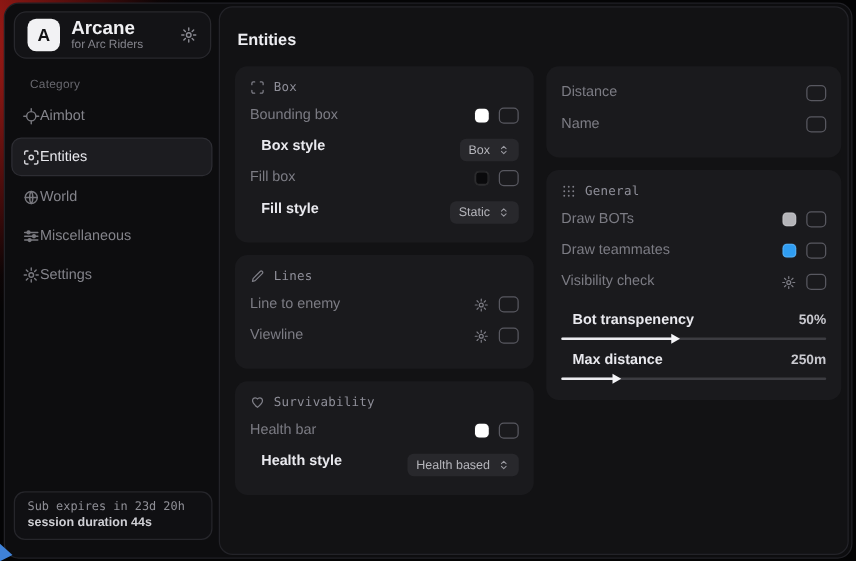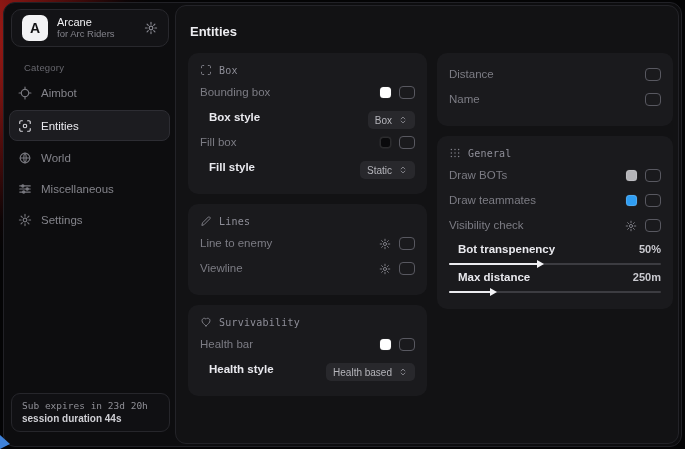--- a/index.html
+++ b/index.html
@@ -19,28 +19,28 @@
   .sidebar{position:absolute;left:0;top:0;bottom:0;width:171px;}
   .logo-card{
     margin:6px 6px 0 7px;height:38px;border:1px solid #28282d;border-radius:10px;
     background:#131316;display:flex;align-items:center;padding:0 10px;gap:9px;box-sizing:border-box;
   }
   .logo-square{
     width:26px;height:26px;border-radius:7px;background:#f2f2f4;color:#131315;
     display:flex;align-items:center;justify-content:center;font-weight:700;font-size:14px;flex:0 0 auto;
   }
   .logo-text{flex:1;line-height:1.15;min-width:0;}
-  .logo-title{font-size:11px;font-weight:400;color:#f0f0f3;}
+  .logo-title{font-size:15px;font-weight:700;color:#f0f0f3;}
   .logo-sub{font-size:9.5px;color:#84848c;}
   .logo-gear{color:#8a8a92;display:flex;flex:0 0 auto;}
   .category{margin:15px 0 5px 20px;font-size:9.5px;color:#67676e;letter-spacing:.2px;}
   .nav{display:flex;flex-direction:column;gap:1px;}
   .nav-item{
     margin:0 5px;padding:0 8px;height:28px;border-radius:8px;border:1px solid transparent;
-    display:flex;align-items:center;gap:9px;color:#84848b;font-size:11.5px;cursor:default;
+    display:flex;align-items:center;color:#84848b;font-size:11.5px;cursor:default;
   }
   .nav-item.active{background:#1c1c20;border-color:#2d2d33;color:#e9e9ee;height:29px;margin:1px 5px;}
   .nav-ic{display:flex;color:inherit;opacity:.9;}
   .footer-card{
     position:absolute;left:7px;right:5px;bottom:14px;border:1px solid #26262b;background:#101013;
     border-radius:9px;padding:6px 10px 7px;box-sizing:border-box;
   }
   .footer-l1{font-family:"DejaVu Sans Mono","Liberation Mono",monospace;font-size:9.5px;color:#8f8f96;margin-bottom:2px;white-space:nowrap;}
   .footer-l2{font-size:10px;font-weight:700;color:#cfcfd4;white-space:nowrap;}
   
@@ -62,21 +62,21 @@
   .row-label.em{color:#e9e9ee;font-weight:700;padding-left:9px;}
   .controls{display:flex;align-items:center;gap:8px;color:#84848c;}
   .row-gear{display:flex;color:#7d7d85;}
   .swatch{width:11px;height:11px;border-radius:3.5px;box-shadow:0 0 0 1px rgba(255,255,255,.14) inset, 0 0 0 .5px rgba(255,255,255,.08);}
   .checkbox{width:16px;height:13px;border:1.5px solid #585860;border-radius:4px;box-sizing:border-box;background:transparent;}
   .dropdown{
     display:flex;align-items:center;gap:6px;background:#28282c;border-radius:5px;height:18px;
     padding:0 7px;color:#b5b5bb;font-size:10px;
   }
   .dd-ic{display:flex;color:#9a9aa1;}
-  .srow{margin-top:1px;text-align:center;}
+  .srow{margin-top:8px;text-align:center;}
   .slabel-row{display:flex;align-items:center;justify-content:space-between;min-height:16px;}
   .svalue{font-size:11px;color:#c9c9cf;font-weight:600;}
   .slider{position:relative;height:2px;background:#3c3c41;border-radius:2px;margin:6px 0 4px;}
   .sfill{position:absolute;left:0;top:0;height:2px;background:#ebebef;border-radius:2px;}
   .shandle{
     position:absolute;top:-3.5px;width:0;height:0;
     border-left:7px solid #f4f4f7;border-top:4.5px solid transparent;border-bottom:4.5px solid transparent;
   }
   .cursor{position:absolute;left:0;bottom:0;width:12px;height:16px;}
 </style>

